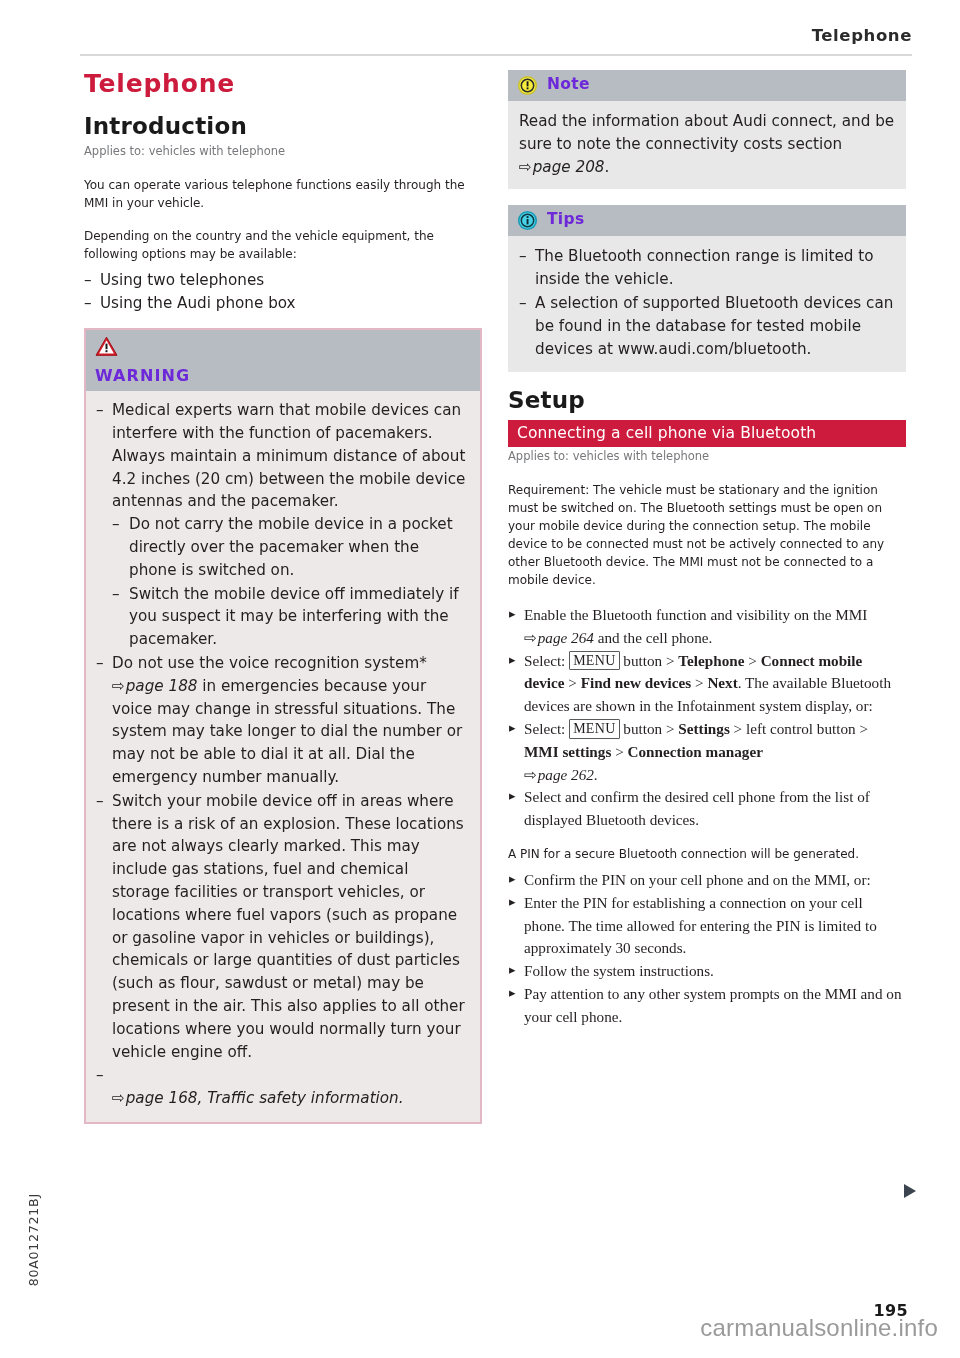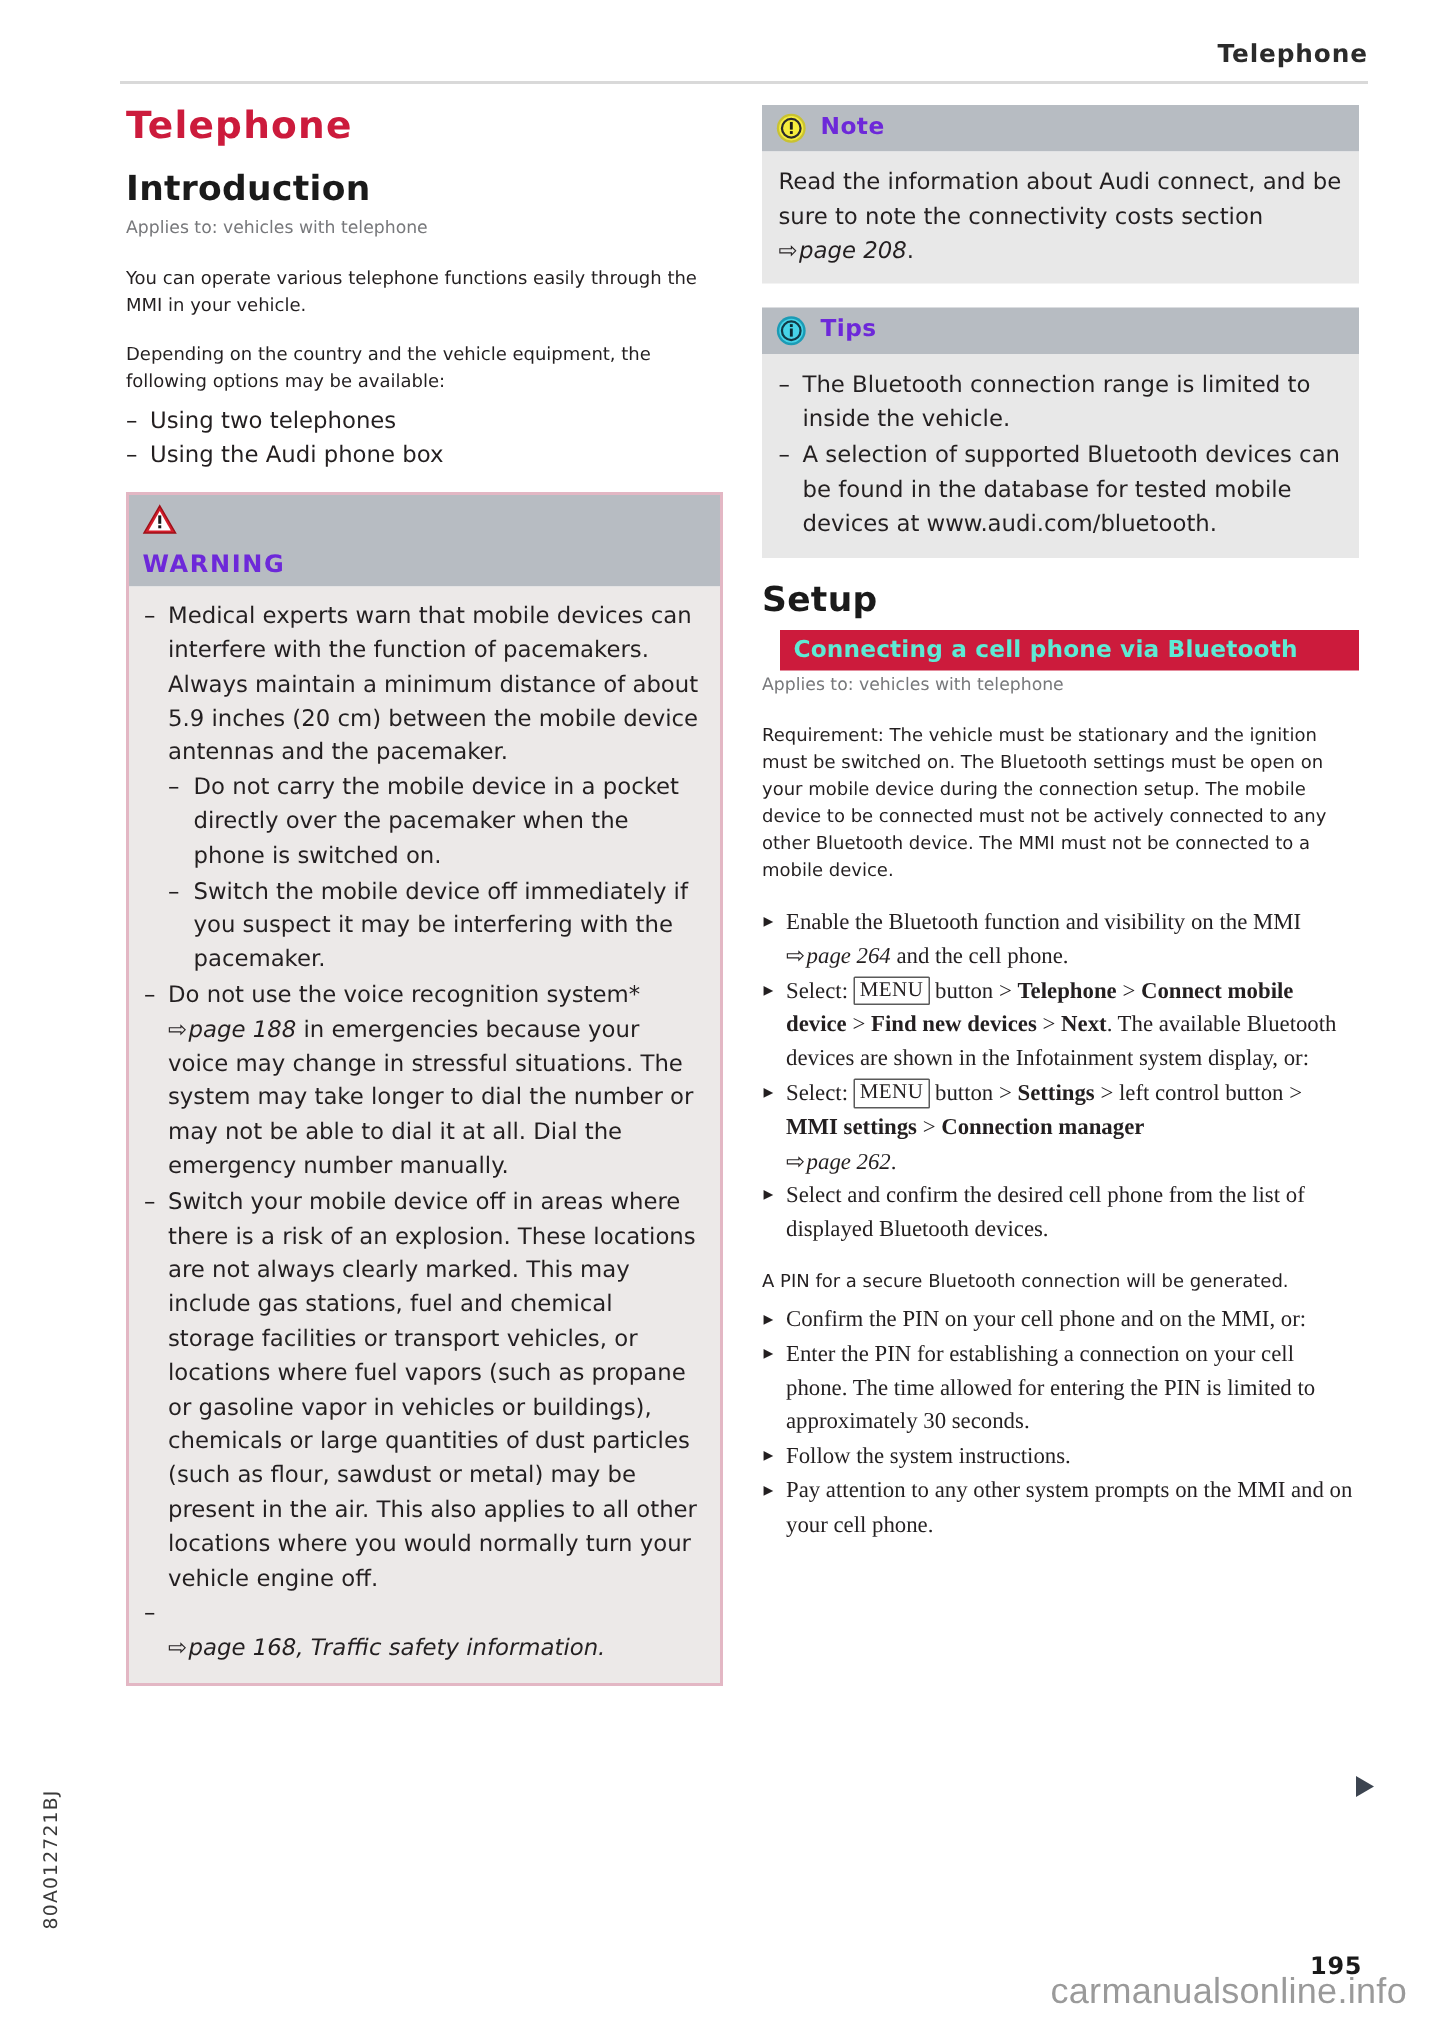--- a/index.html
+++ b/index.html
@@ -69,25 +69,25 @@
     letter-spacing: 0.2px;
   }
   .applies-to {
     font-size: 11.5px;
     color: #77787b;
     margin: 0 0 17px 0;
     line-height: 1.2;
   }
   .red-bar {
     background: #cc1b3c;
-    color: #5eead4;
+    color: #ffffff;
     font-size: 15.5px;
-    font-weight: bold;
+    font-weight: normal;
     padding: 4px 8px 5px 9px;
-    margin: 0 0 3px 12px;
+    margin: 0 0 3px 0;
     letter-spacing: 0.1px;
     line-height: 1.2;
   }
 
   
   p.body {
     font-size: 12px;
     line-height: 1.50;
     margin: 0 0 15px 0;
     color: #231f20;
@@ -305,21 +305,21 @@
           <rect x="10.5" y="7.6" width="2" height="5.6" fill="#1a1a1a"></rect>
           <rect x="10.5" y="14.2" width="2" height="2" fill="#1a1a1a"></rect>
         </svg>
       </span>
       <span>WARNING</span>
     </div>
     <div class="callout-body">
       <ul class="dash-list">
 
         <li>
-          <span>Medical experts warn that mobile devices can interfere with the function of pacemakers. Always maintain a minimum distance of about 5.9 inches (20 cm) between the mobile device antennas and the pacemaker.</span>
+          <span>Medical experts warn that mobile devices can interfere with the function of pacemakers. Always maintain a minimum distance of about 4.2 inches (20 cm) between the mobile device antennas and the pacemaker.</span>
           <ul class="dash-list nested">
             <li>Do not carry the mobile device in a pocket directly over the pacemaker when the phone is switched on.</li>
             <li>Switch the mobile device off immediately if you suspect it may be interfering with the pacemaker.</li>
           </ul>
         </li>
 
         <li>
           <span>Do not use the voice recognition system*</span><br>
           <span class="xref">page 188</span>
           <span>in emergencies because your voice may change in stressful situations. The system may take longer to dial the number or may not be able to dial it at all. Dial the emergency number manually.</span>

